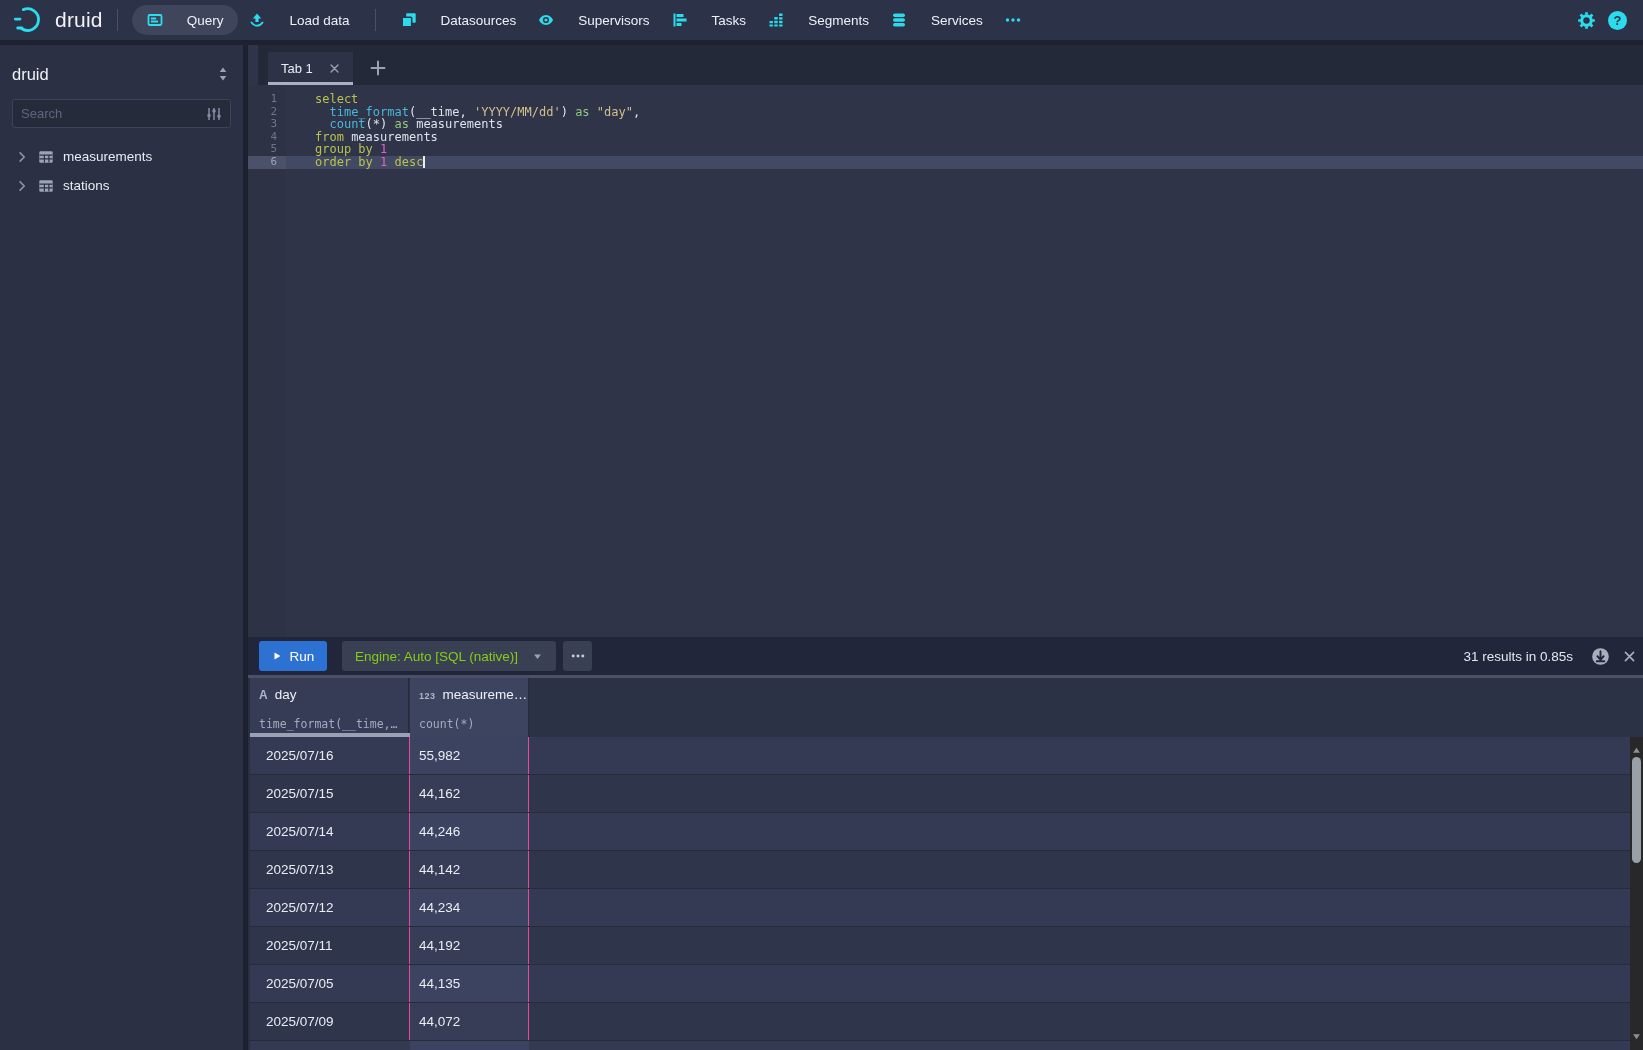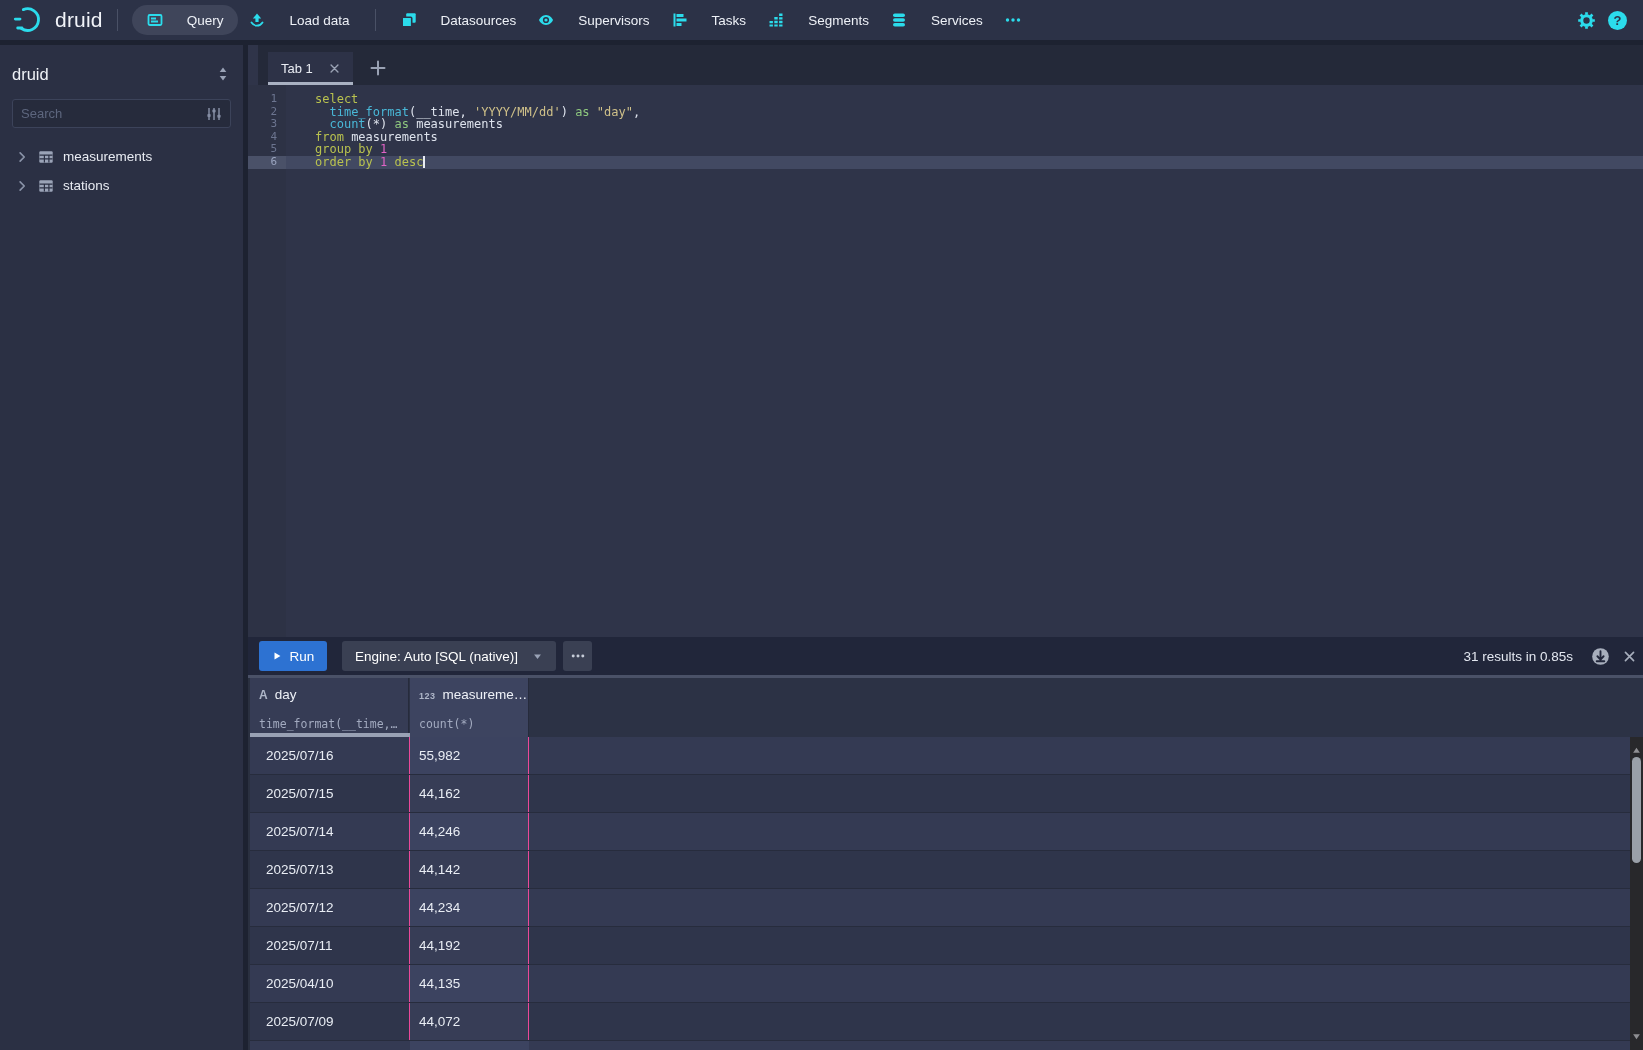--- a/index.html
+++ b/index.html
@@ -67,21 +67,21 @@
   .tok-kw { color:#b9c24f; } .tok-fn { color:#49b8d8; } .tok-op { color:#8fc97f; }
   .tok-str { color:#cfc089; } .tok-num { color:#e063c5; } .tok-pl { color:#dde2ec; }
   .cursor { display:inline-block; width:2px; height:12px; background:#e8ecf4; vertical-align:-2px; }
 
   
   .runbar { position:absolute; left:0; top:592px; width:100%; height:38px; background:#21263a;
     display:flex; align-items:center; padding:0 7px 0 11px; }
   .run-btn { height:30px; width:68px; background:#2d72d2; color:#fff; border:none; border-radius:3px;
     font-family:inherit; font-size:13.5px; display:flex; align-items:center; justify-content:center; gap:8px; cursor:pointer; }
   .run-btn svg { width:10px; height:10px; }
-  .engine-btn { margin-left:15px; height:30px; background:#3a4053; border:none; border-radius:3px; color:#ffffff;
+  .engine-btn { margin-left:15px; height:30px; background:#3a4053; border:none; border-radius:3px; color:#84cc16;
     font-family:inherit; font-size:13.5px; padding:0 13px; display:flex; align-items:center; gap:14px; cursor:pointer; }
   .engine-btn svg { width:11px; height:11px; color:#99a2b6; }
   .more-btn { margin-left:7px; height:30px; width:29px; background:#3a4053; border:none; border-radius:3px;
     color:#c6ccd8; display:flex; align-items:center; justify-content:center; cursor:pointer; }
   .more-btn svg { width:14px; height:14px; }
   .rb-spacer { flex:1; }
   .summary { color:#e3e7f0; font-size:13.5px; }
   .dl-btn { margin-left:18px; } .dl-btn svg { width:19px; height:19px; color:#a7aebc; }
   .x-btn { margin-left:13px; } .x-btn svg { width:13px; height:13px; color:#a7aebc; }
 
@@ -409,21 +409,21 @@
           </div>
           <div class="tr">
             <div class="td c1">2025/07/12</div>
             <div class="td c2">44,234</div>
           </div>
           <div class="tr">
             <div class="td c1">2025/07/11</div>
             <div class="td c2">44,192</div>
           </div>
           <div class="tr">
-            <div class="td c1">2025/04/10</div>
+            <div class="td c1">2025/07/05</div>
             <div class="td c2">44,135</div>
           </div>
           <div class="tr">
             <div class="td c1">2025/07/09</div>
             <div class="td c2">44,072</div>
           </div>
         </div>
       <div class="partial-row">
           <span class="pcell"></span>
         </div>

